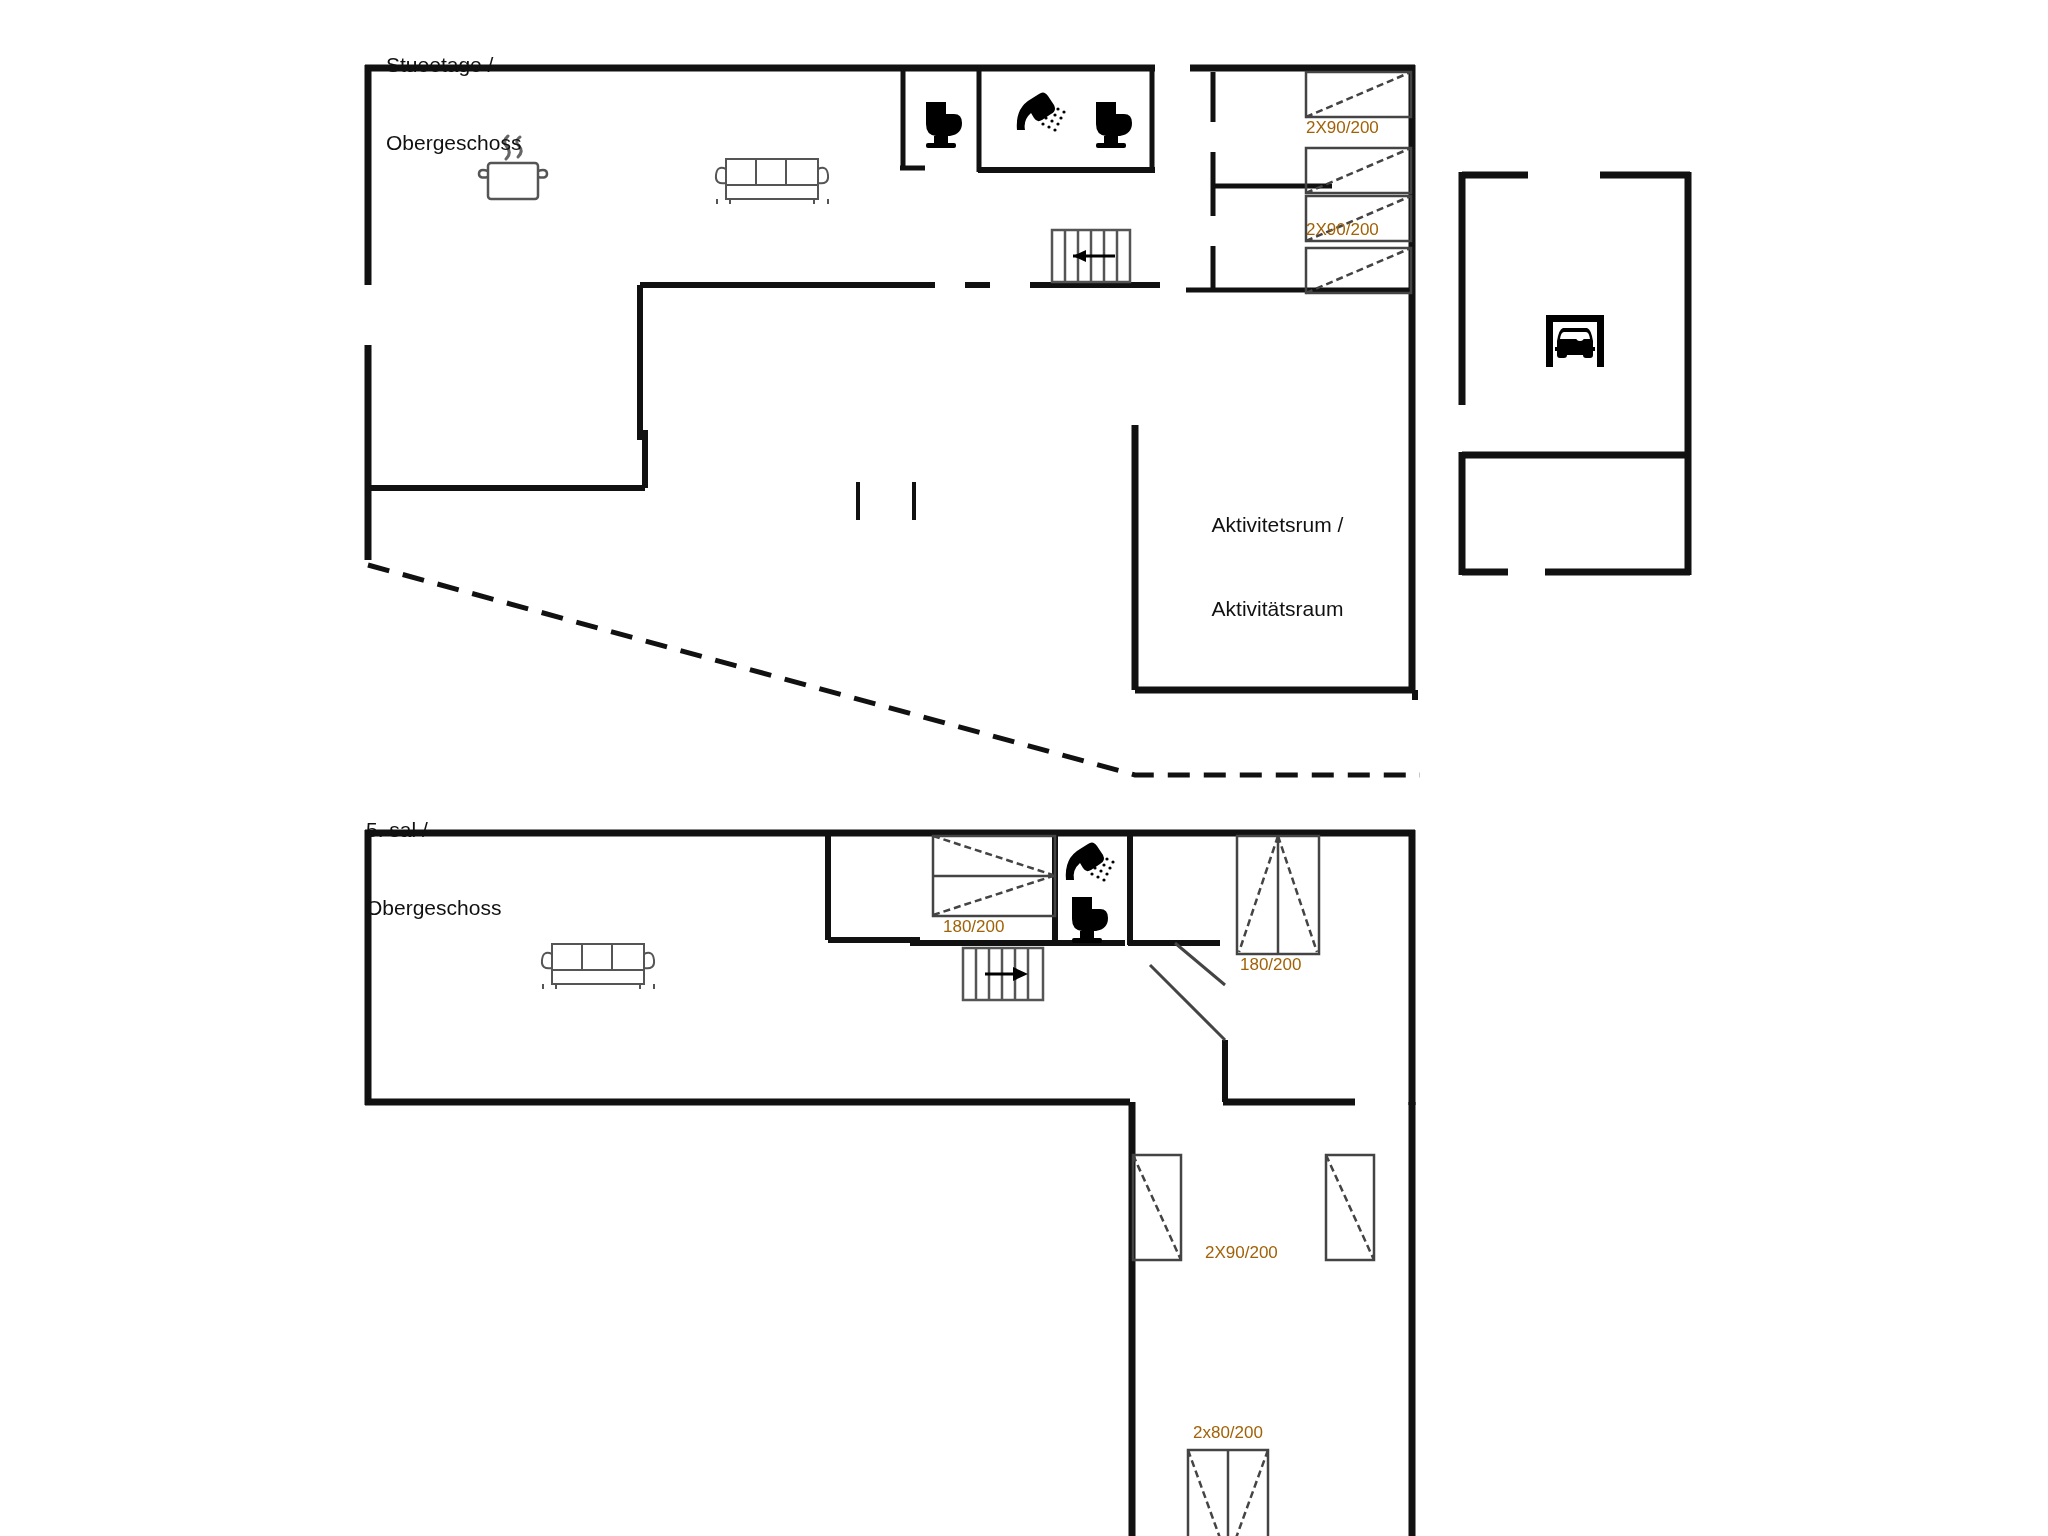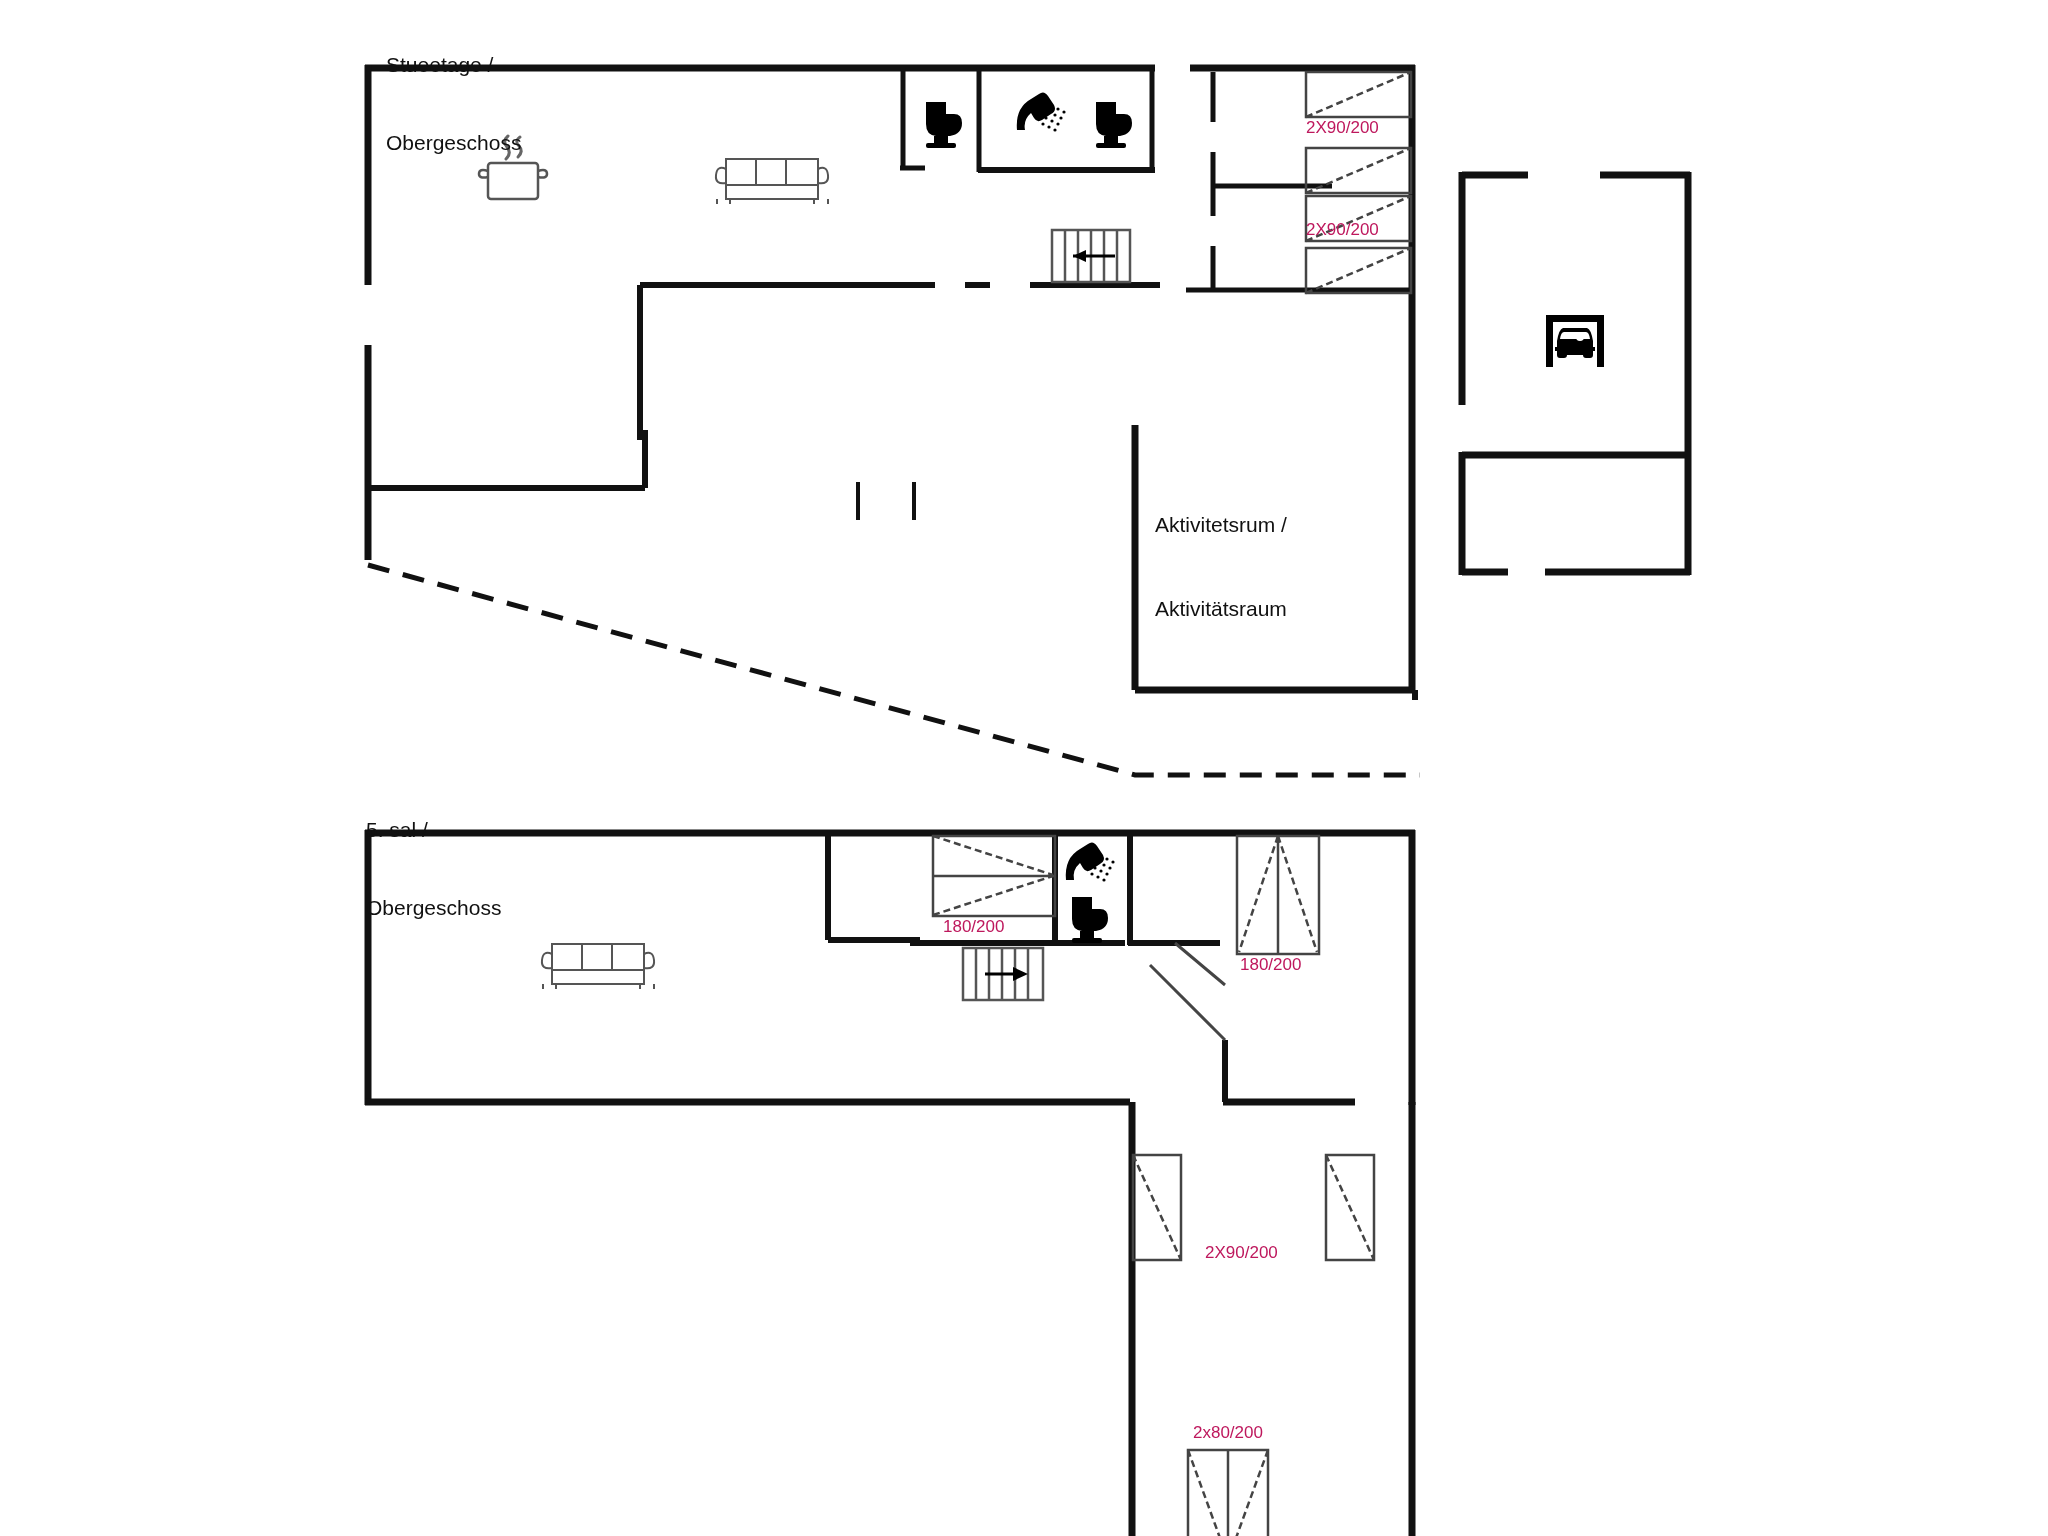--- a/index.html
+++ b/index.html
@@ -18,27 +18,28 @@
     line-height:26px;
     color:#111;
     white-space:pre;
   }
   .room-label{
     position:absolute;
     font-family:"Liberation Sans", sans-serif;
     font-size:21px;
     line-height:28px;
     color:#111;
+    text-align:center;
     white-space:pre;
   }
   .bed-label{
     position:absolute;
     font-family:"Liberation Sans", sans-serif;
     font-size:17px;
-    color:#be185d;
+    color:#a16207;
     white-space:nowrap;
   }
 </style>
 </head>
 <body>
 
 <svg id="plan" viewBox="0 0 2048 1536" xmlns="http://www.w3.org/2000/svg">
   <defs>
 
     <g id="sym-sofa">

